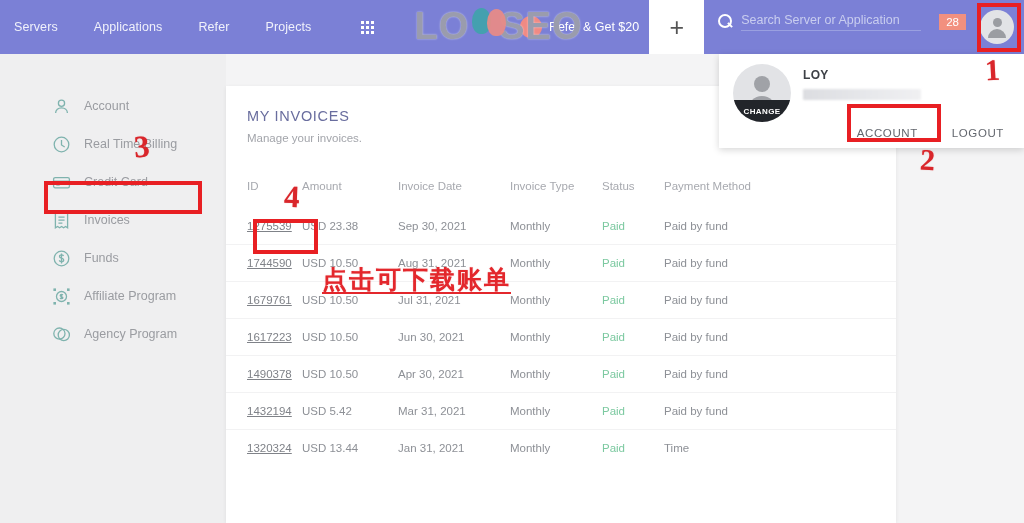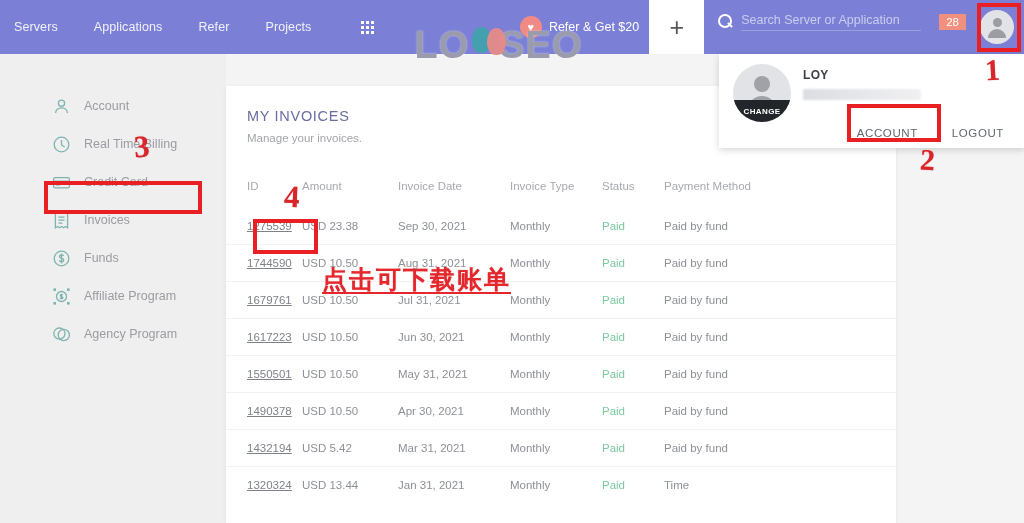--- a/index.html
+++ b/index.html
@@ -85,21 +85,21 @@
     content:""; position:absolute; left:12.5px; top:8px;
     width:9px; height:9px; border-radius:50%; background:#9b9da2;
   }
   .av-person::after {
     content:""; position:absolute; left:8px; top:19px;
     width:18px; height:9px; border-radius:9px 9px 0 0; background:#9b9da2;
   }
 
   
   .logo {
-    position: absolute; left: 396px; top: 19px; width: 205px; height: 52px;
+    position: absolute; left: 396px; top: 0; width: 205px; height: 52px;
     display: flex; align-items: center; justify-content: center; pointer-events: none;
   }
   .logo-text {
     font-size: 38px; font-weight: bold; letter-spacing: 1px;
     color: #9a9cad; font-family: "Liberation Sans", sans-serif;
     text-shadow: 0 0 2px rgba(255,255,255,.6);
   }
   .balloon-a, .balloon-b { position: absolute; border-radius: 50% 50% 50% 50%; }
   .balloon-a {
     left: 76px; top: 8px; width: 19px; height: 26px;
@@ -419,28 +419,20 @@
           </tr>
           <tr class="inv-row">
             <td class="c-id"><span class="inv-id">1617223</span></td>
             <td class="c-amt">USD 10.50</td>
             <td class="c-date">Jun 30, 2021</td>
             <td class="c-type">Monthly</td>
             <td class="c-stat"><span class="st-paid">Paid</span></td>
             <td class="c-pay">Paid by fund</td>
           </tr>
           <tr class="inv-row">
-            <td class="c-id"><span class="inv-id">1550501</span></td>
-            <td class="c-amt">USD 10.50</td>
-            <td class="c-date">May 31, 2021</td>
-            <td class="c-type">Monthly</td>
-            <td class="c-stat"><span class="st-paid">Paid</span></td>
-            <td class="c-pay">Paid by fund</td>
-          </tr>
-          <tr class="inv-row">
             <td class="c-id"><span class="inv-id">1490378</span></td>
             <td class="c-amt">USD 10.50</td>
             <td class="c-date">Apr 30, 2021</td>
             <td class="c-type">Monthly</td>
             <td class="c-stat"><span class="st-paid">Paid</span></td>
             <td class="c-pay">Paid by fund</td>
           </tr>
           <tr class="inv-row">
             <td class="c-id"><span class="inv-id">1432194</span></td>
             <td class="c-amt">USD 5.42</td>

